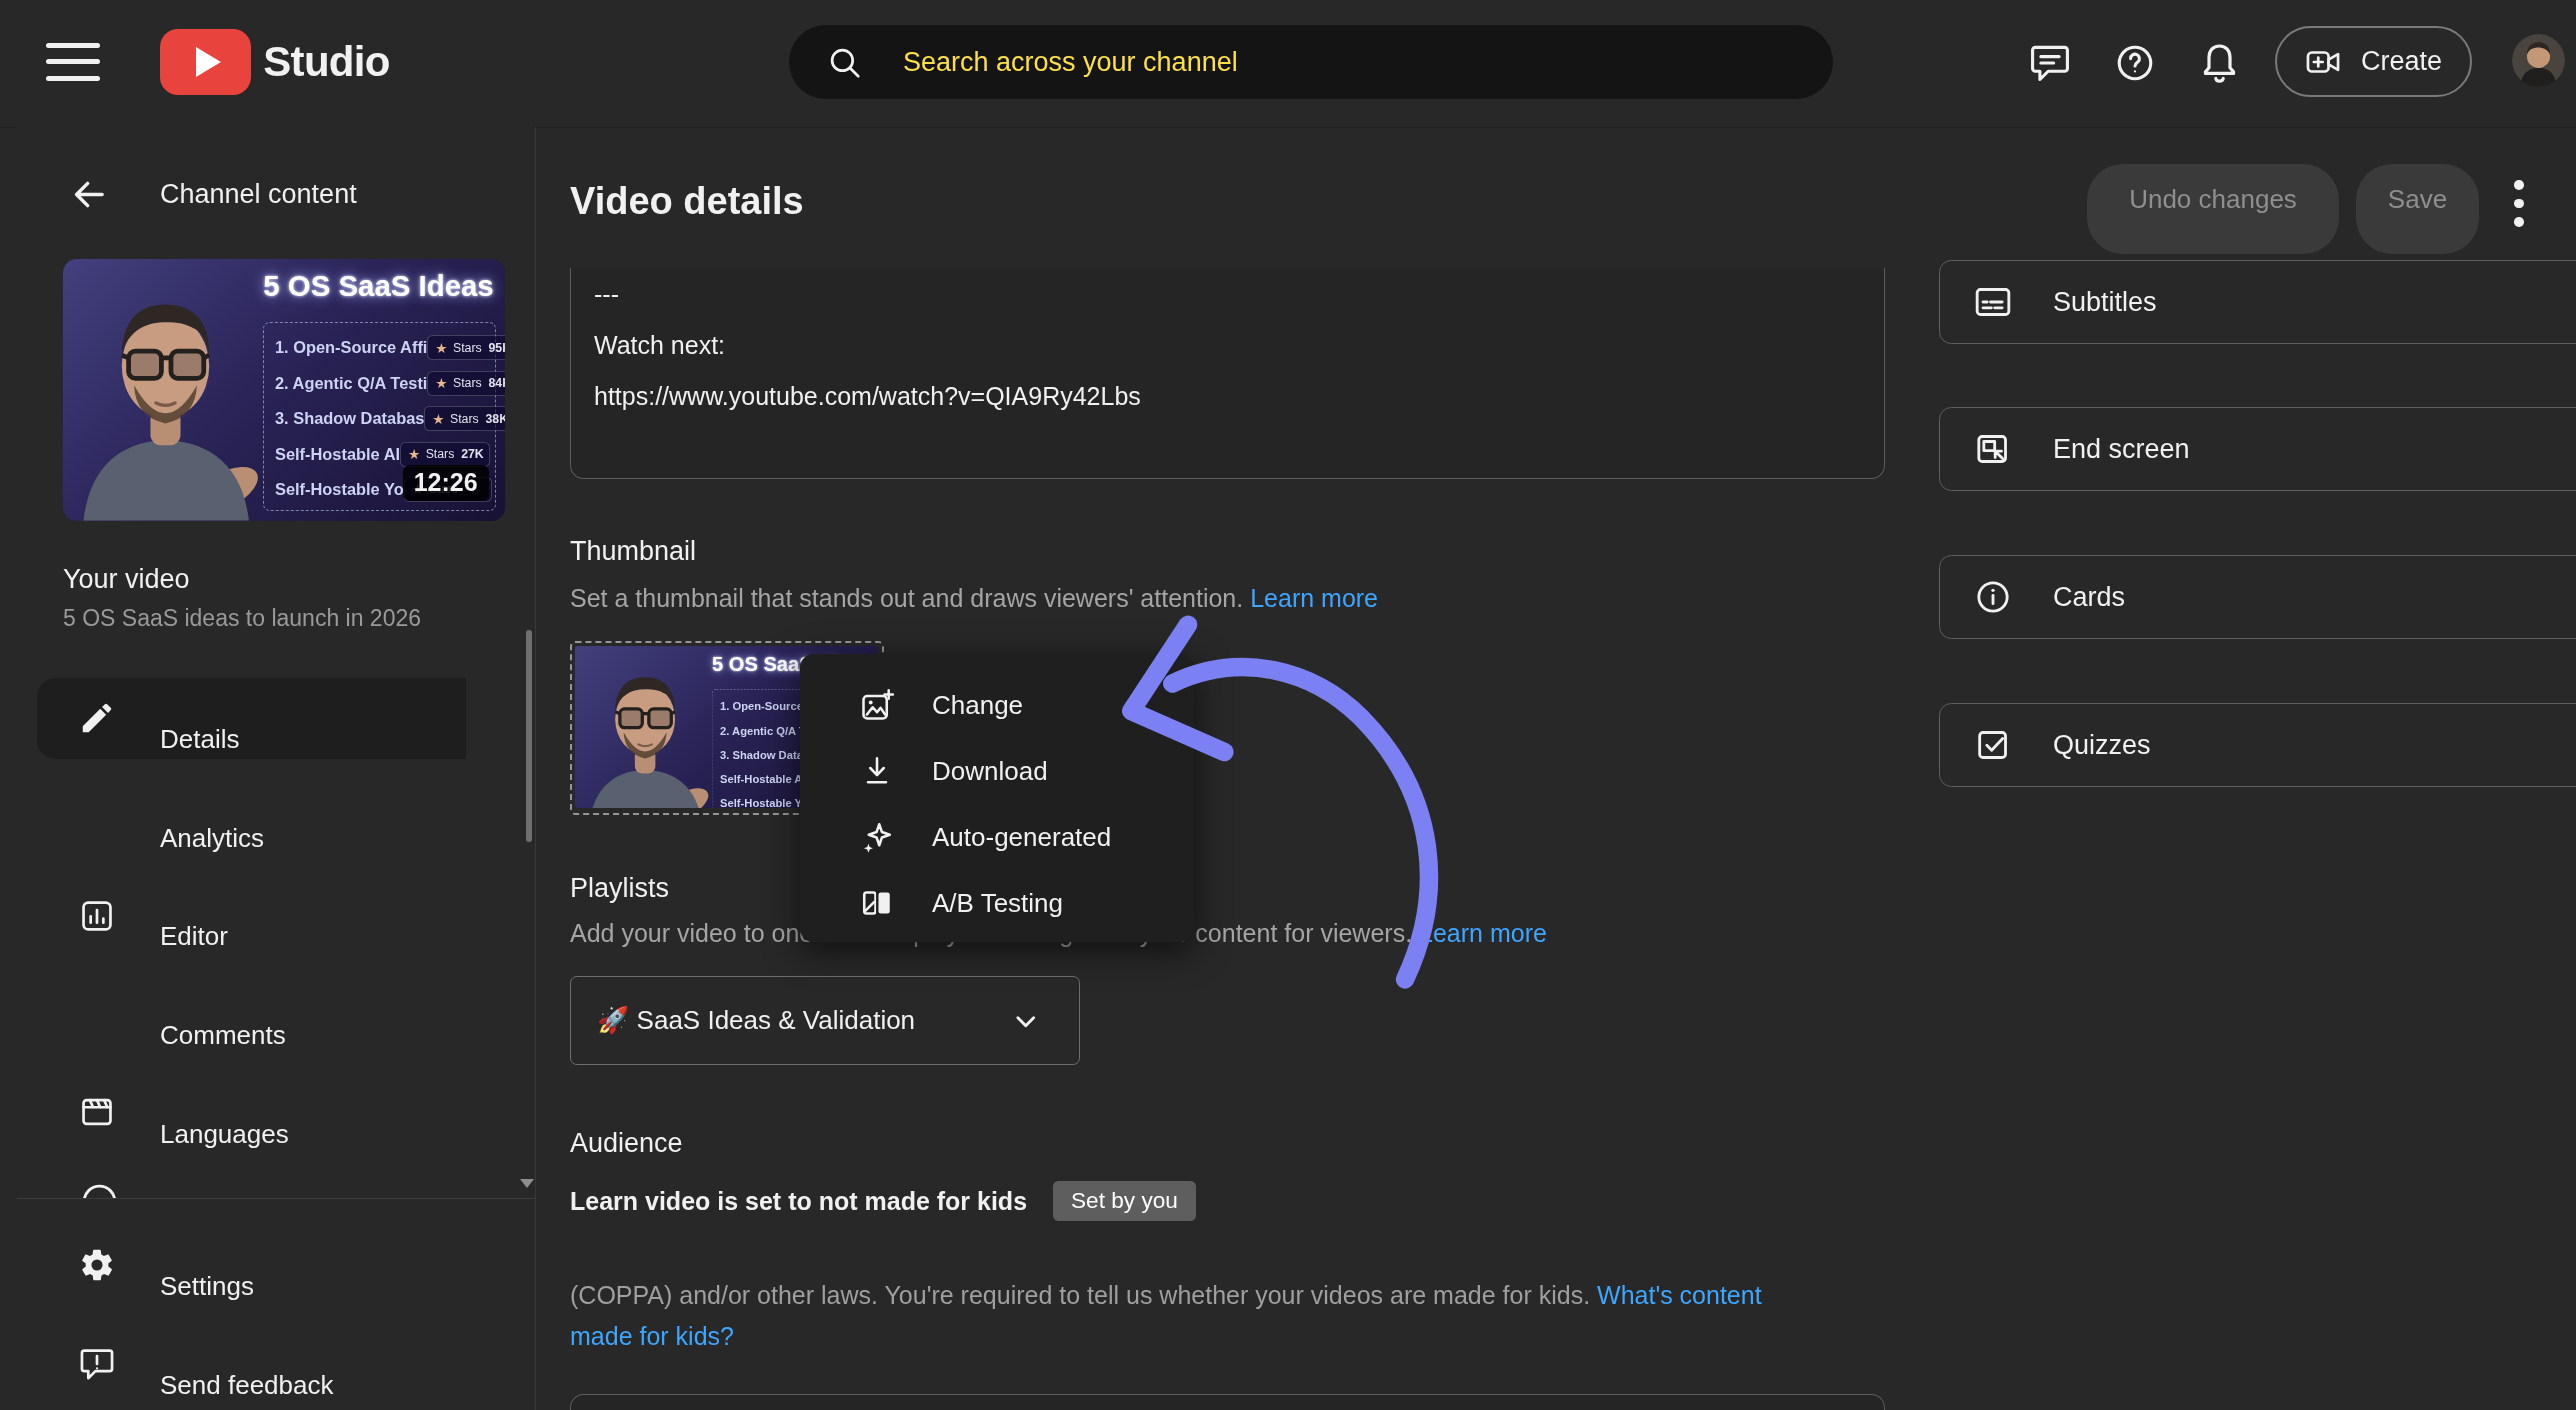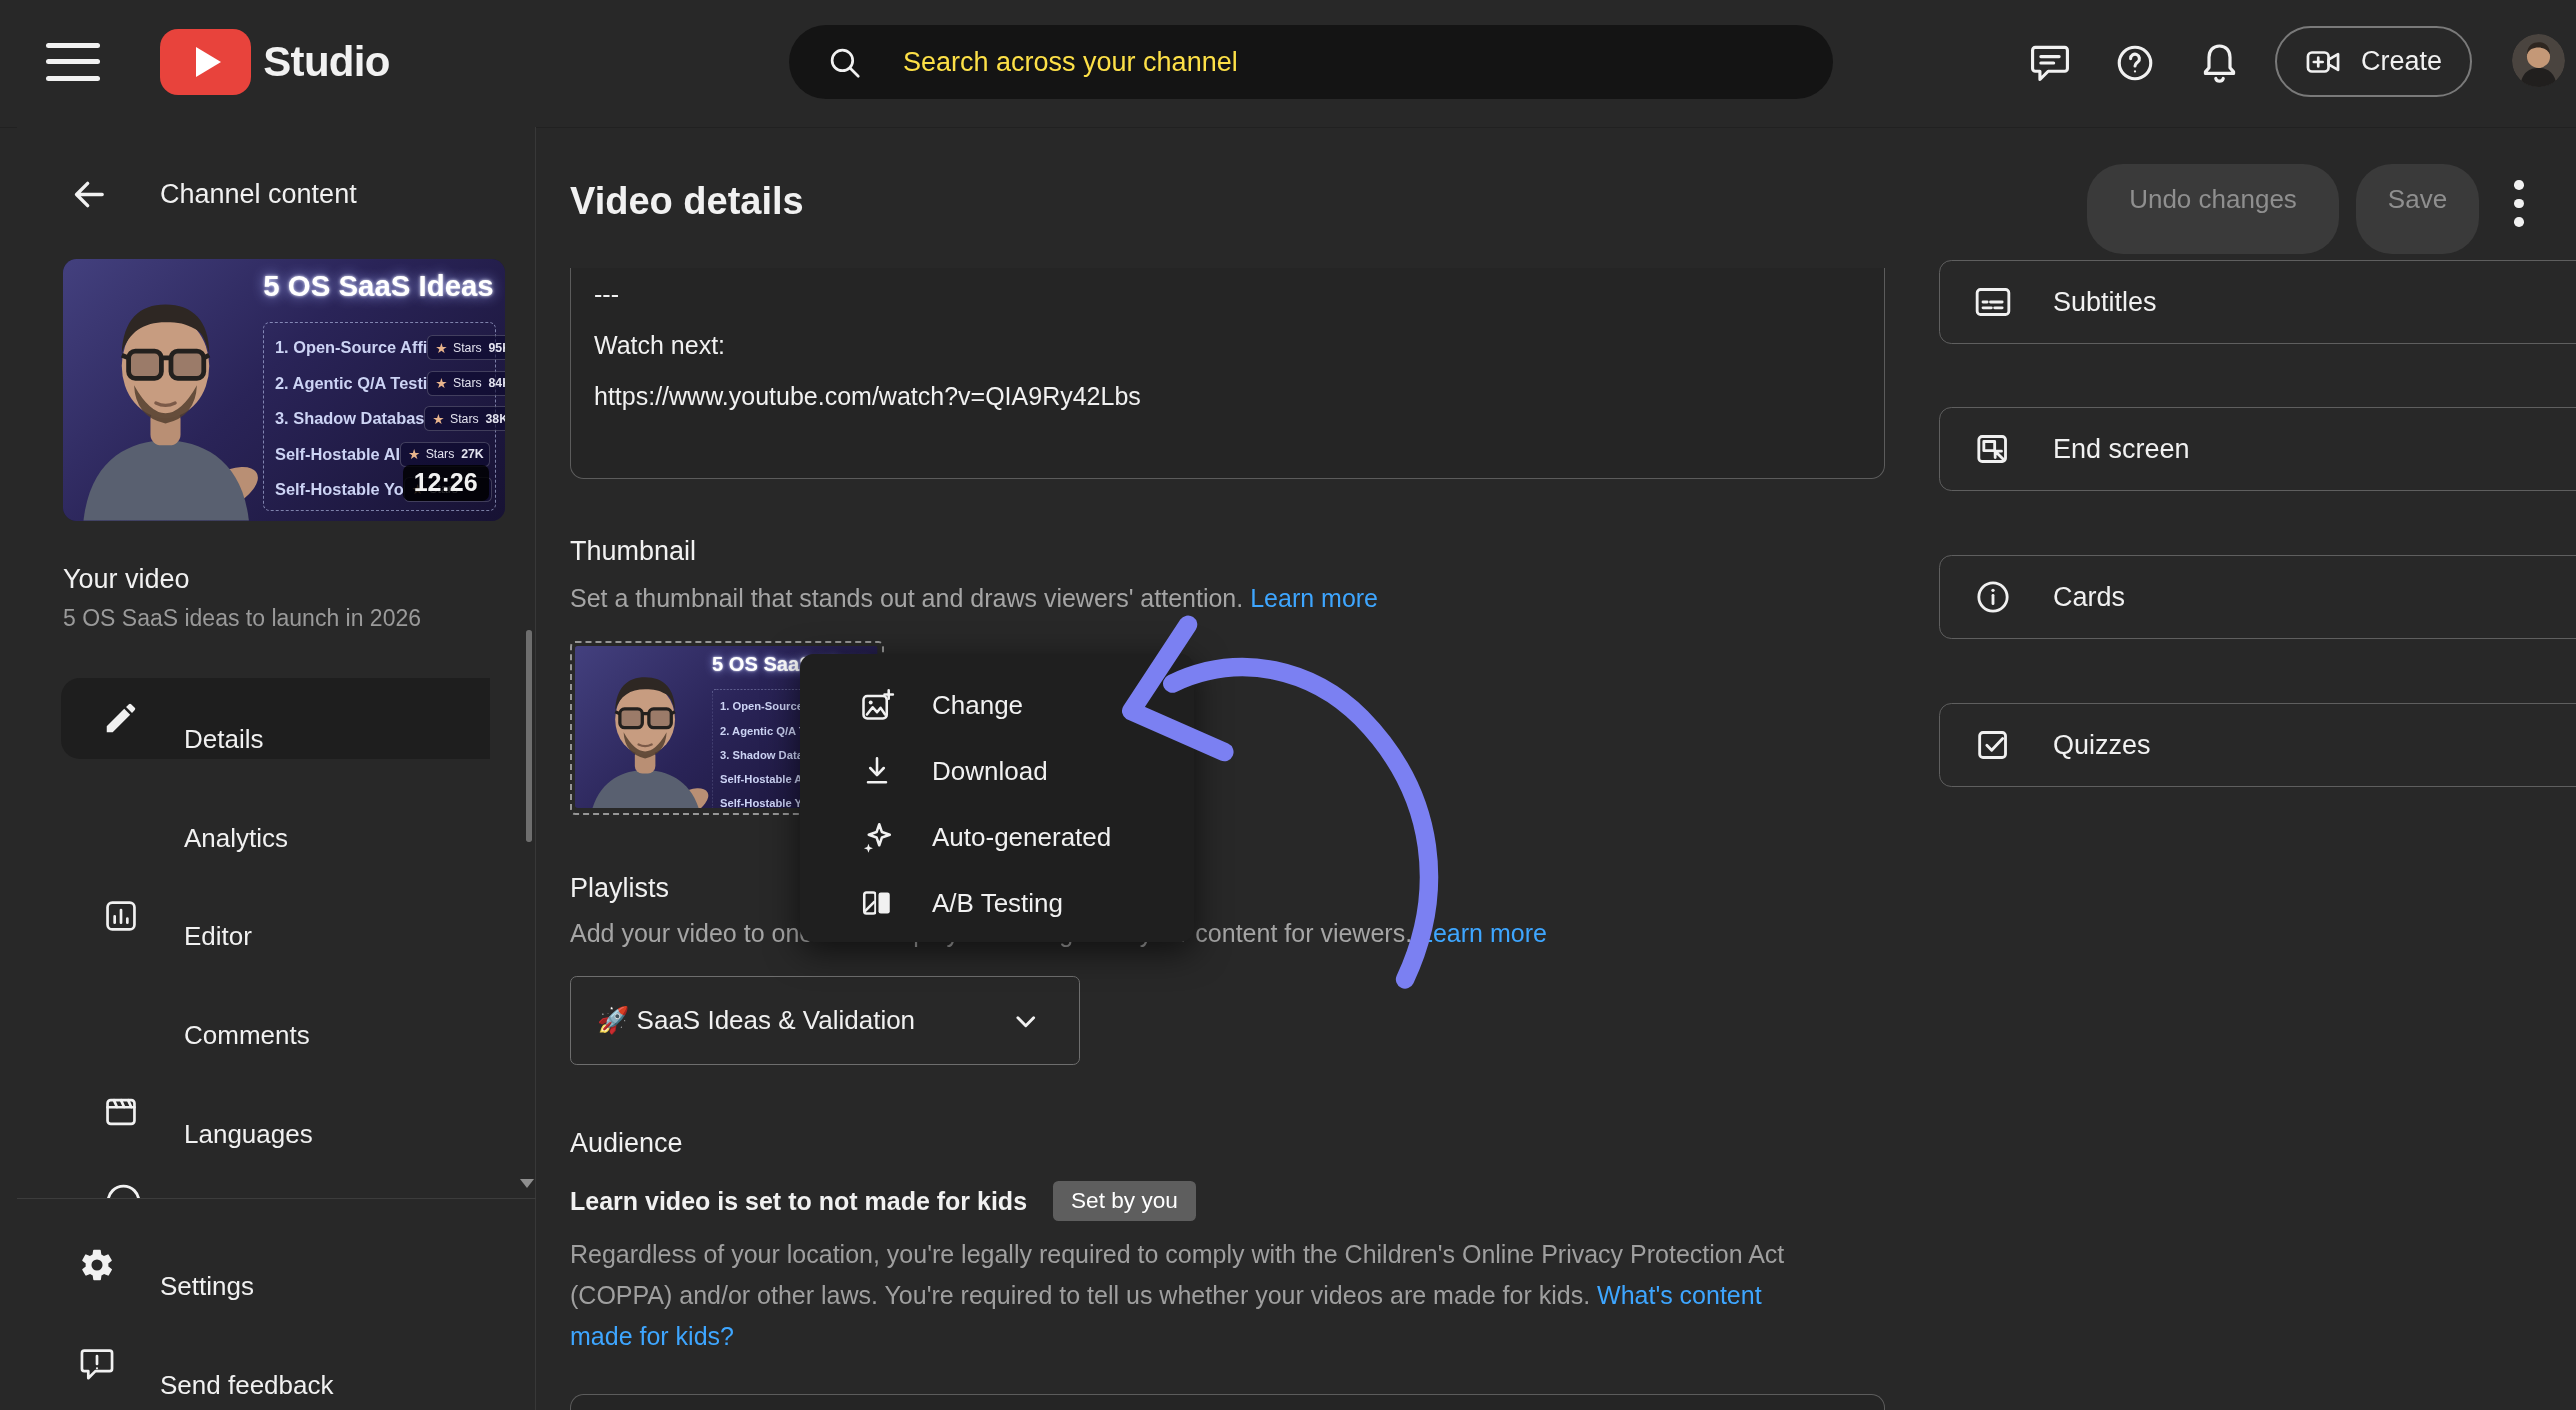--- a/index.html
+++ b/index.html
@@ -20,21 +20,21 @@
   .create-btn{left:2275px;top:26px;width:197px;height:71px;border:2.1px solid #7a7a7a;border-radius:37px;display:flex;align-items:center;box-sizing:border-box;}
   .create-label{font-size:27px;font-weight:500;margin-left:19px;}
   .avatar{left:2512px;top:34px;width:53px;height:53px;border-radius:50%;overflow:hidden;}
 
   
   .sidebar{position:absolute;left:17px;top:127px;width:519px;height:1283px;background:#282828;border-right:1.4px solid #383838;box-sizing:border-box;}
   .side-label{font-size:27px;font-weight:500;line-height:41px;}
   .vthumb{left:46px;top:132px;width:442px;height:262px;border-radius:13.7px;overflow:hidden;background:#1b1838;}
   .dur-badge{right:16.4px;bottom:20.5px;background:rgba(0,0,0,.82);border-radius:6.8px;font-size:25px;font-weight:600;padding:5.5px 11px;line-height:1;}
   .yv-title{font-size:23px;color:#9a9a9a;}
-  .nav-scroll{left:0;top:530px;width:449px;height:541px;overflow:hidden;margin-left:24px;}
+  .nav-scroll{left:0;top:530px;width:449px;height:541px;overflow:hidden;}
   .nav-sel{left:20px;top:21px;width:475px;height:81px;background:#1e1e1e;border-radius:19px;}
   .nav-item{left:0;width:519px;height:81px;}
   .nav-icon{left:61px;top:21px;}
   .nav-text{left:143px;top:21px;height:81px;line-height:81px;font-size:26px;position:absolute;}
   .scroll-thumb{left:509px;top:503px;width:5.5px;height:212px;background:#6e6e6e;border-radius:2.7px;}
   .scroll-arrow{left:503px;top:1052px;width:0;height:0;border-left:7.5px solid transparent;border-right:7.5px solid transparent;border-top:9.6px solid #8f8f8f;}
   .side-sep{left:0;top:1071px;width:519px;height:1.4px;background:#3c3c3c;}
 
   
   .art{position:relative;width:442px;height:262px;background:linear-gradient(135deg,#43407e 0%,#2a2458 45%,#171233 100%);overflow:hidden;}
@@ -399,21 +399,21 @@
       <path d="M6 9l6 6 6-6"></path>
     </svg>
   </div>
 
   <div class="abs sec-h" style="left:570px;top:1127px;">Audience</div>
   <div class="abs" style="left:570px;top:1181px;display:flex;align-items:center;">
     <span class="kids">Learn video is set to not made for kids</span>
     <span class="badge">Set by you</span>
   </div>
   <div class="abs legal" style="left:570px;top:1234px;width:1369px;">
-    <span>Regardless of your location, you're legally required to comply with the Children's Online Privacy Protection Act</span><br>
+    <br>
     <span>(COPPA) and/or other laws. You're required to tell us whether your videos are made for kids. </span><span class="link">What's content</span><br>
     <span class="link">made for kids?</span>
   </div>
 
   <div class="abs bottom-box"></div>
 
   <div class="abs rcard" style="top:260px;">
     <svg class="ico" width="40" height="40" viewBox="0 0 24 24">
       <rect x="2.5" y="4.5" width="19" height="15" rx="2"></rect>
         <path d="M6 12h2.5M10.5 12h7M6 15.5h5M13 15.5h4.5"></path>

